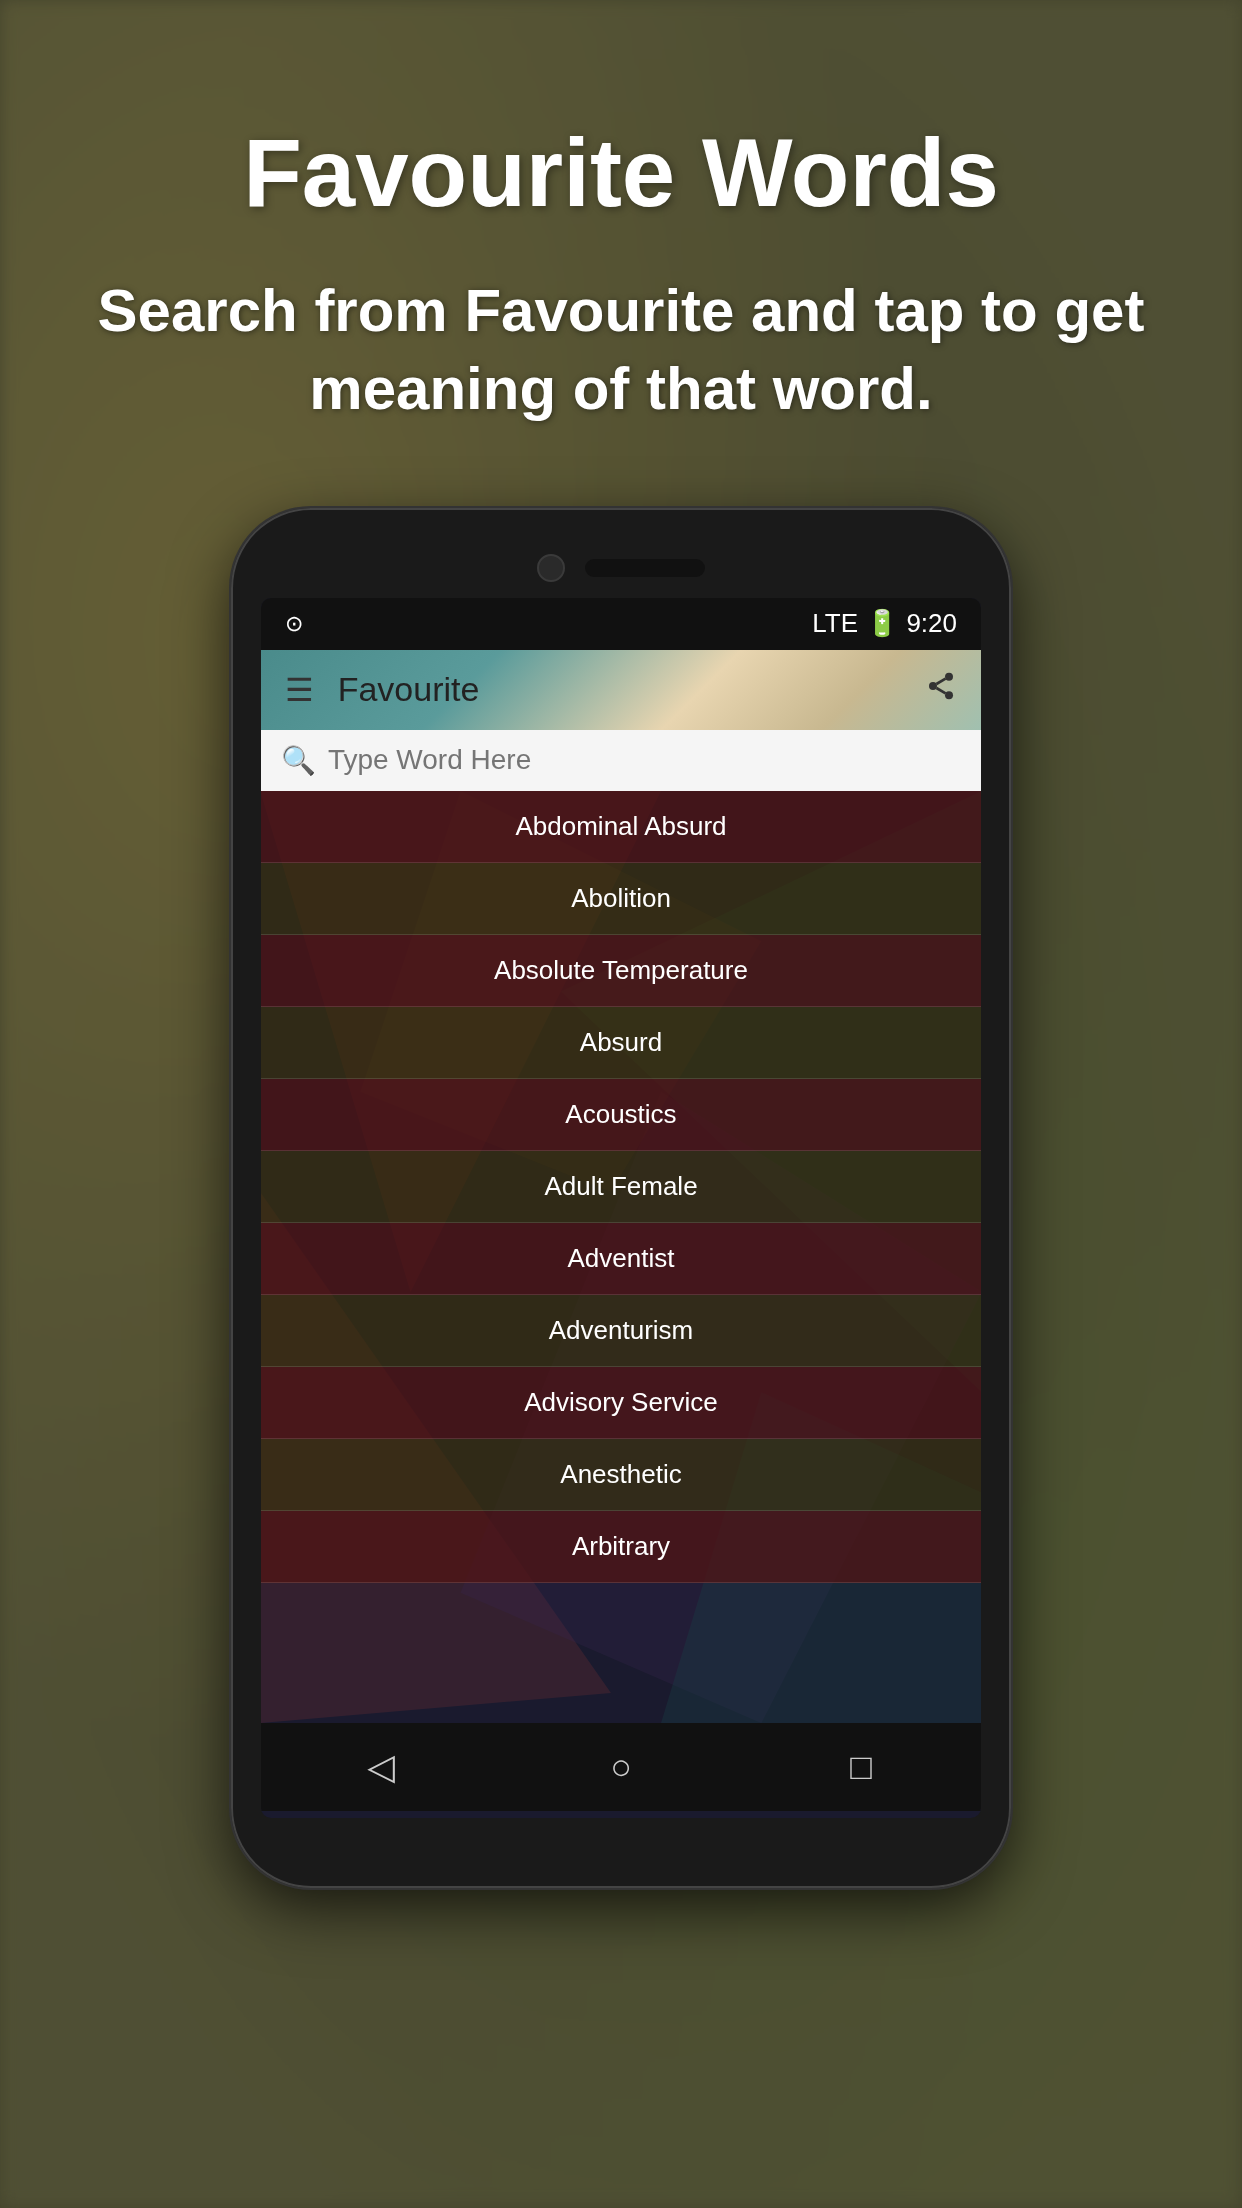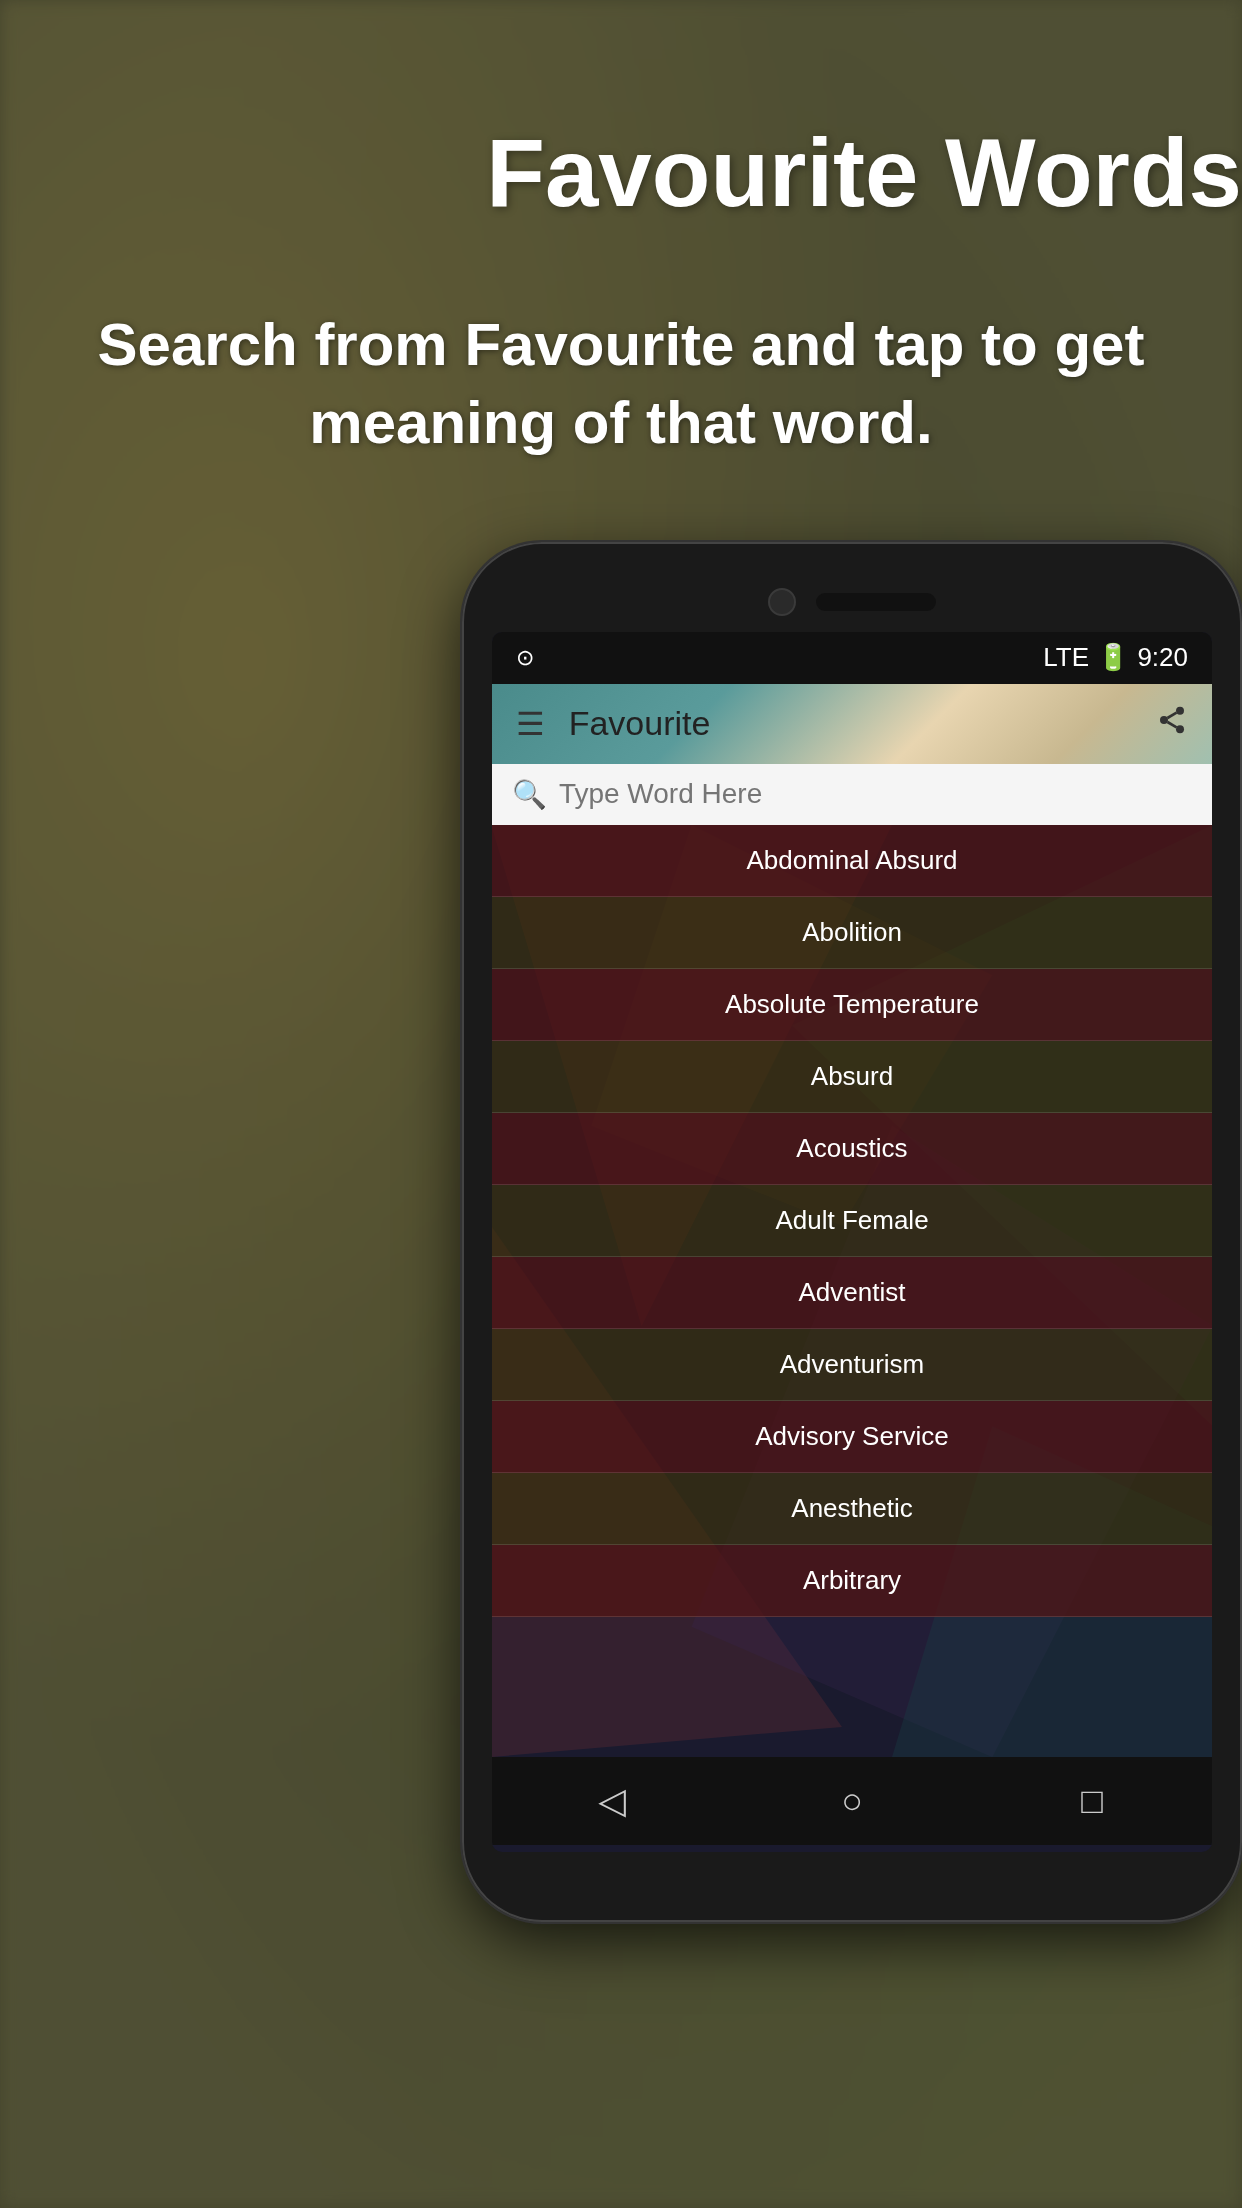--- a/index.html
+++ b/index.html
@@ -30,39 +30,39 @@
       background: rgba(30,30,20,0.35);
     }
 
     .content {
       position: relative;
       z-index: 1;
       width: 100%;
       height: 100%;
       display: flex;
       flex-direction: column;
-      align-items: flex-end;
+      align-items: center;
     }
 
     .page-title {
       color: #ffffff;
       font-size: 96px;
       font-weight: 900;
       text-align: center;
       margin-top: 120px;
       text-shadow: 2px 2px 8px rgba(0,0,0,0.4);
       line-height: 1.1;
     }
 
     .subtitle {
       color: #ffffff;
       font-size: 60px;
       font-weight: 700;
       text-align: center;
-      margin-top: 80px;
+      margin-top: 46px;
       padding: 0 80px;
       line-height: 1.3;
       text-shadow: 1px 1px 6px rgba(0,0,0,0.5);
     }
 
     
     .phone-wrapper {
       margin-top: 80px;
       position: relative;
     }

